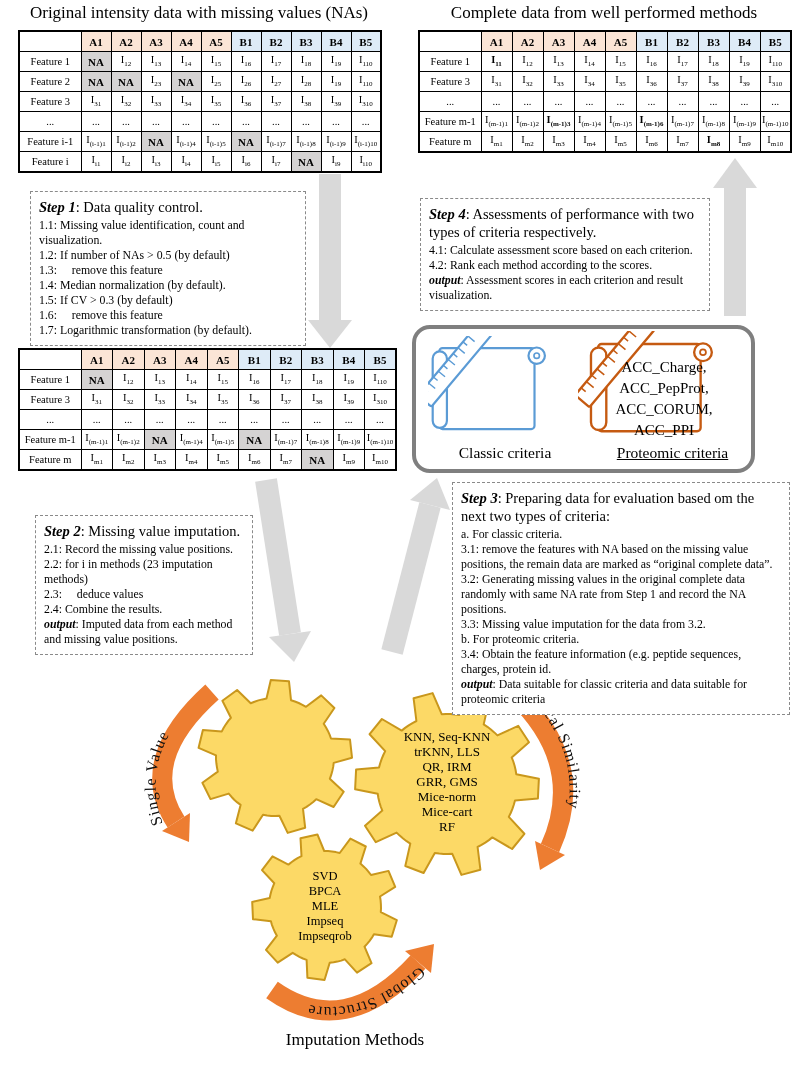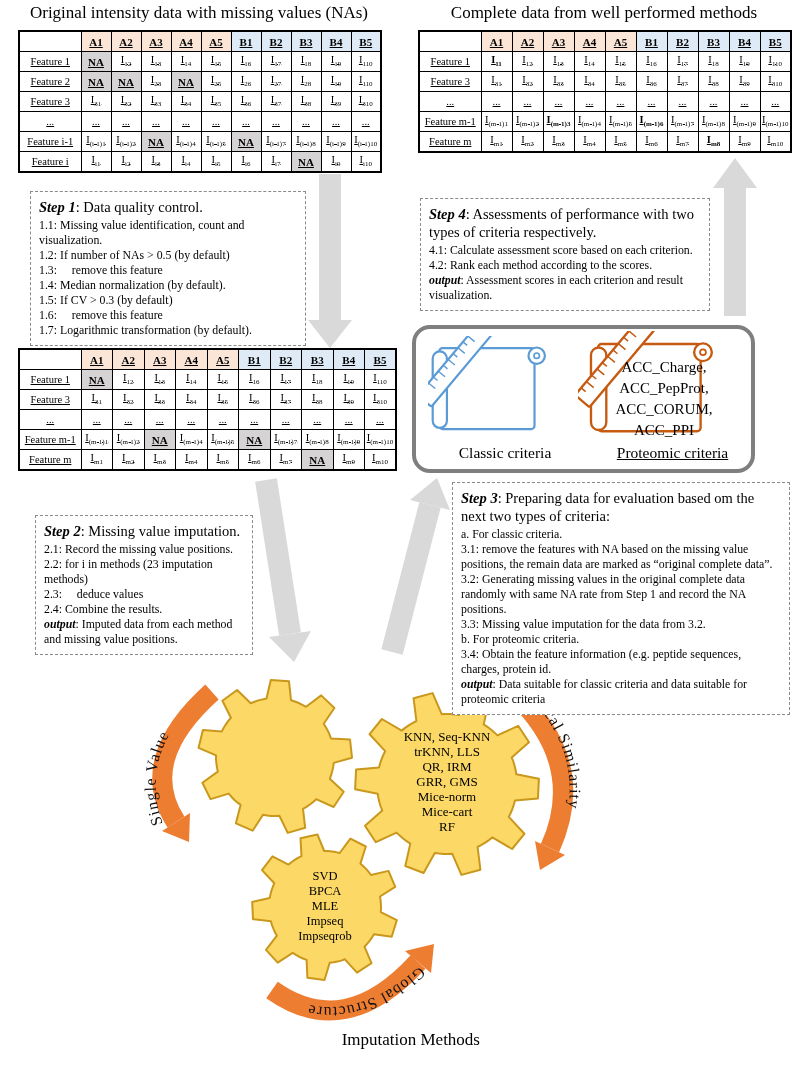--- a/index.html
+++ b/index.html
@@ -2,21 +2,21 @@
 <html style="--c-header_a: #FBE5D6; --c-header_b: #DEEBF7; --c-na_gray: #D5D3D3; --c-arrow_gray: #D9D9D9; --c-gear_fill: #FCD966; --c-gear_stroke: #C9971C; --c-orange: #ED7D31; --c-scroll_blue: #5B9BD5; --c-scroll_orange: #C55A11;"><head>
 <meta charset="utf-8">
 <style>
   html,body{margin:0;padding:0;background:#fff;}
   #canvas{position:relative;width:800px;height:1075px;background:#fff;overflow:hidden;
           font-family:"Liberation Serif","DejaVu Serif",serif;color:#000;}
   .abs{position:absolute;}
   .tbl-title{font-size:17px;text-align:center;z-index:2;}
   
   .tablebox{z-index:2;}
-  .tablebox table{border-collapse:collapse;table-layout:fixed;width:100%;border:2px solid #000;background:#fff;text-decoration:underline;}
+  .tablebox table{border-collapse:collapse;table-layout:fixed;width:100%;border:2px solid #000;background:#fff;}
   .tablebox th,.tablebox td{border:1px solid #000;text-align:center;vertical-align:middle;
           font-size:10.5px;font-weight:normal;height:19px;padding:0;overflow:hidden;}
   .tablebox thead th{font-weight:bold;font-size:11px;}
   .tablebox thead th.ha{background:var(--c-header_a);}
   .tablebox thead th.hb{background:var(--c-header_b);}
   .tablebox td.na{background:var(--c-na_gray);font-weight:bold;font-size:11px;}
   .tablebox td.bold{font-weight:bold;}
   .tablebox sub{font-size:7px;}
   .tablebox th.rl{font-size:10.5px;}
   
@@ -492,14 +492,14 @@
 GRR, GMS
 Mice-norm
 Mice-cart
 RF</div>
   <div class="abs gear-text" style="left:265px;top:869px;width:120px;">SVD
 BPCA
 MLE
 Impseq
 Impseqrob</div>
 
-  <div class="abs caption" style="left:230px;top:1030px;width:250px;text-align:right;">Imputation Methods</div>
+  <div class="abs caption" style="left:230px;top:1030px;width:250px;">Imputation Methods</div>
 </div>
 
 </body></html>

